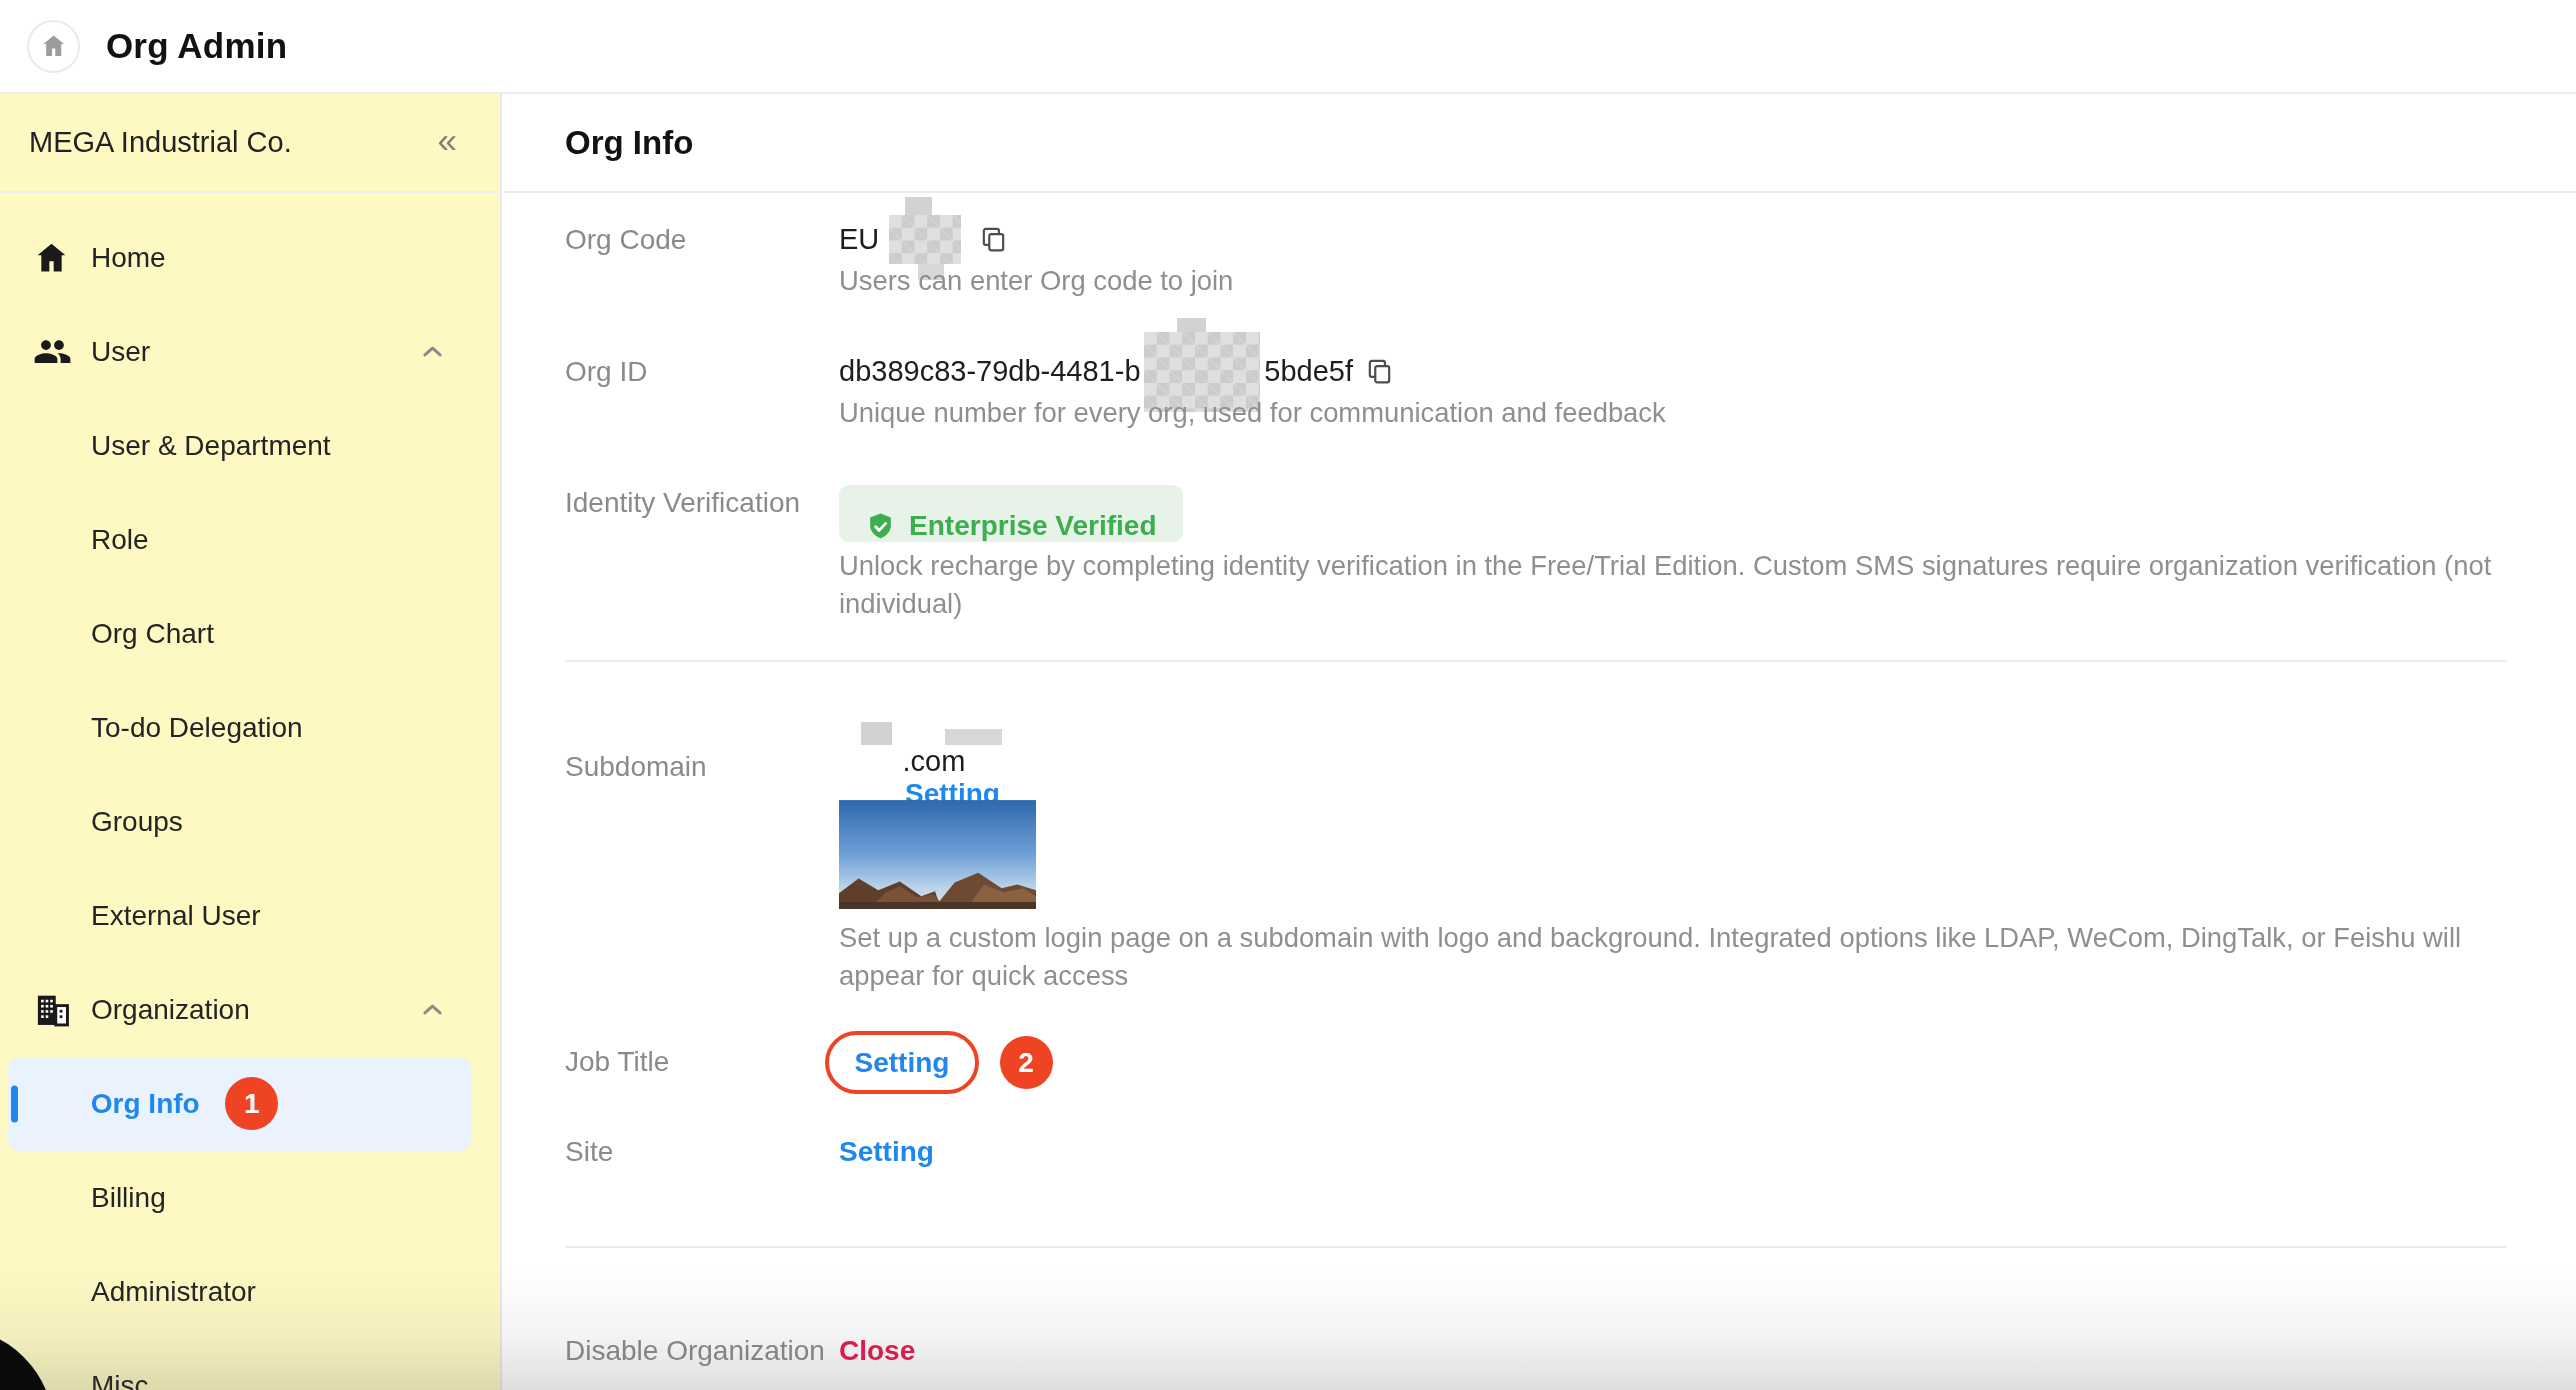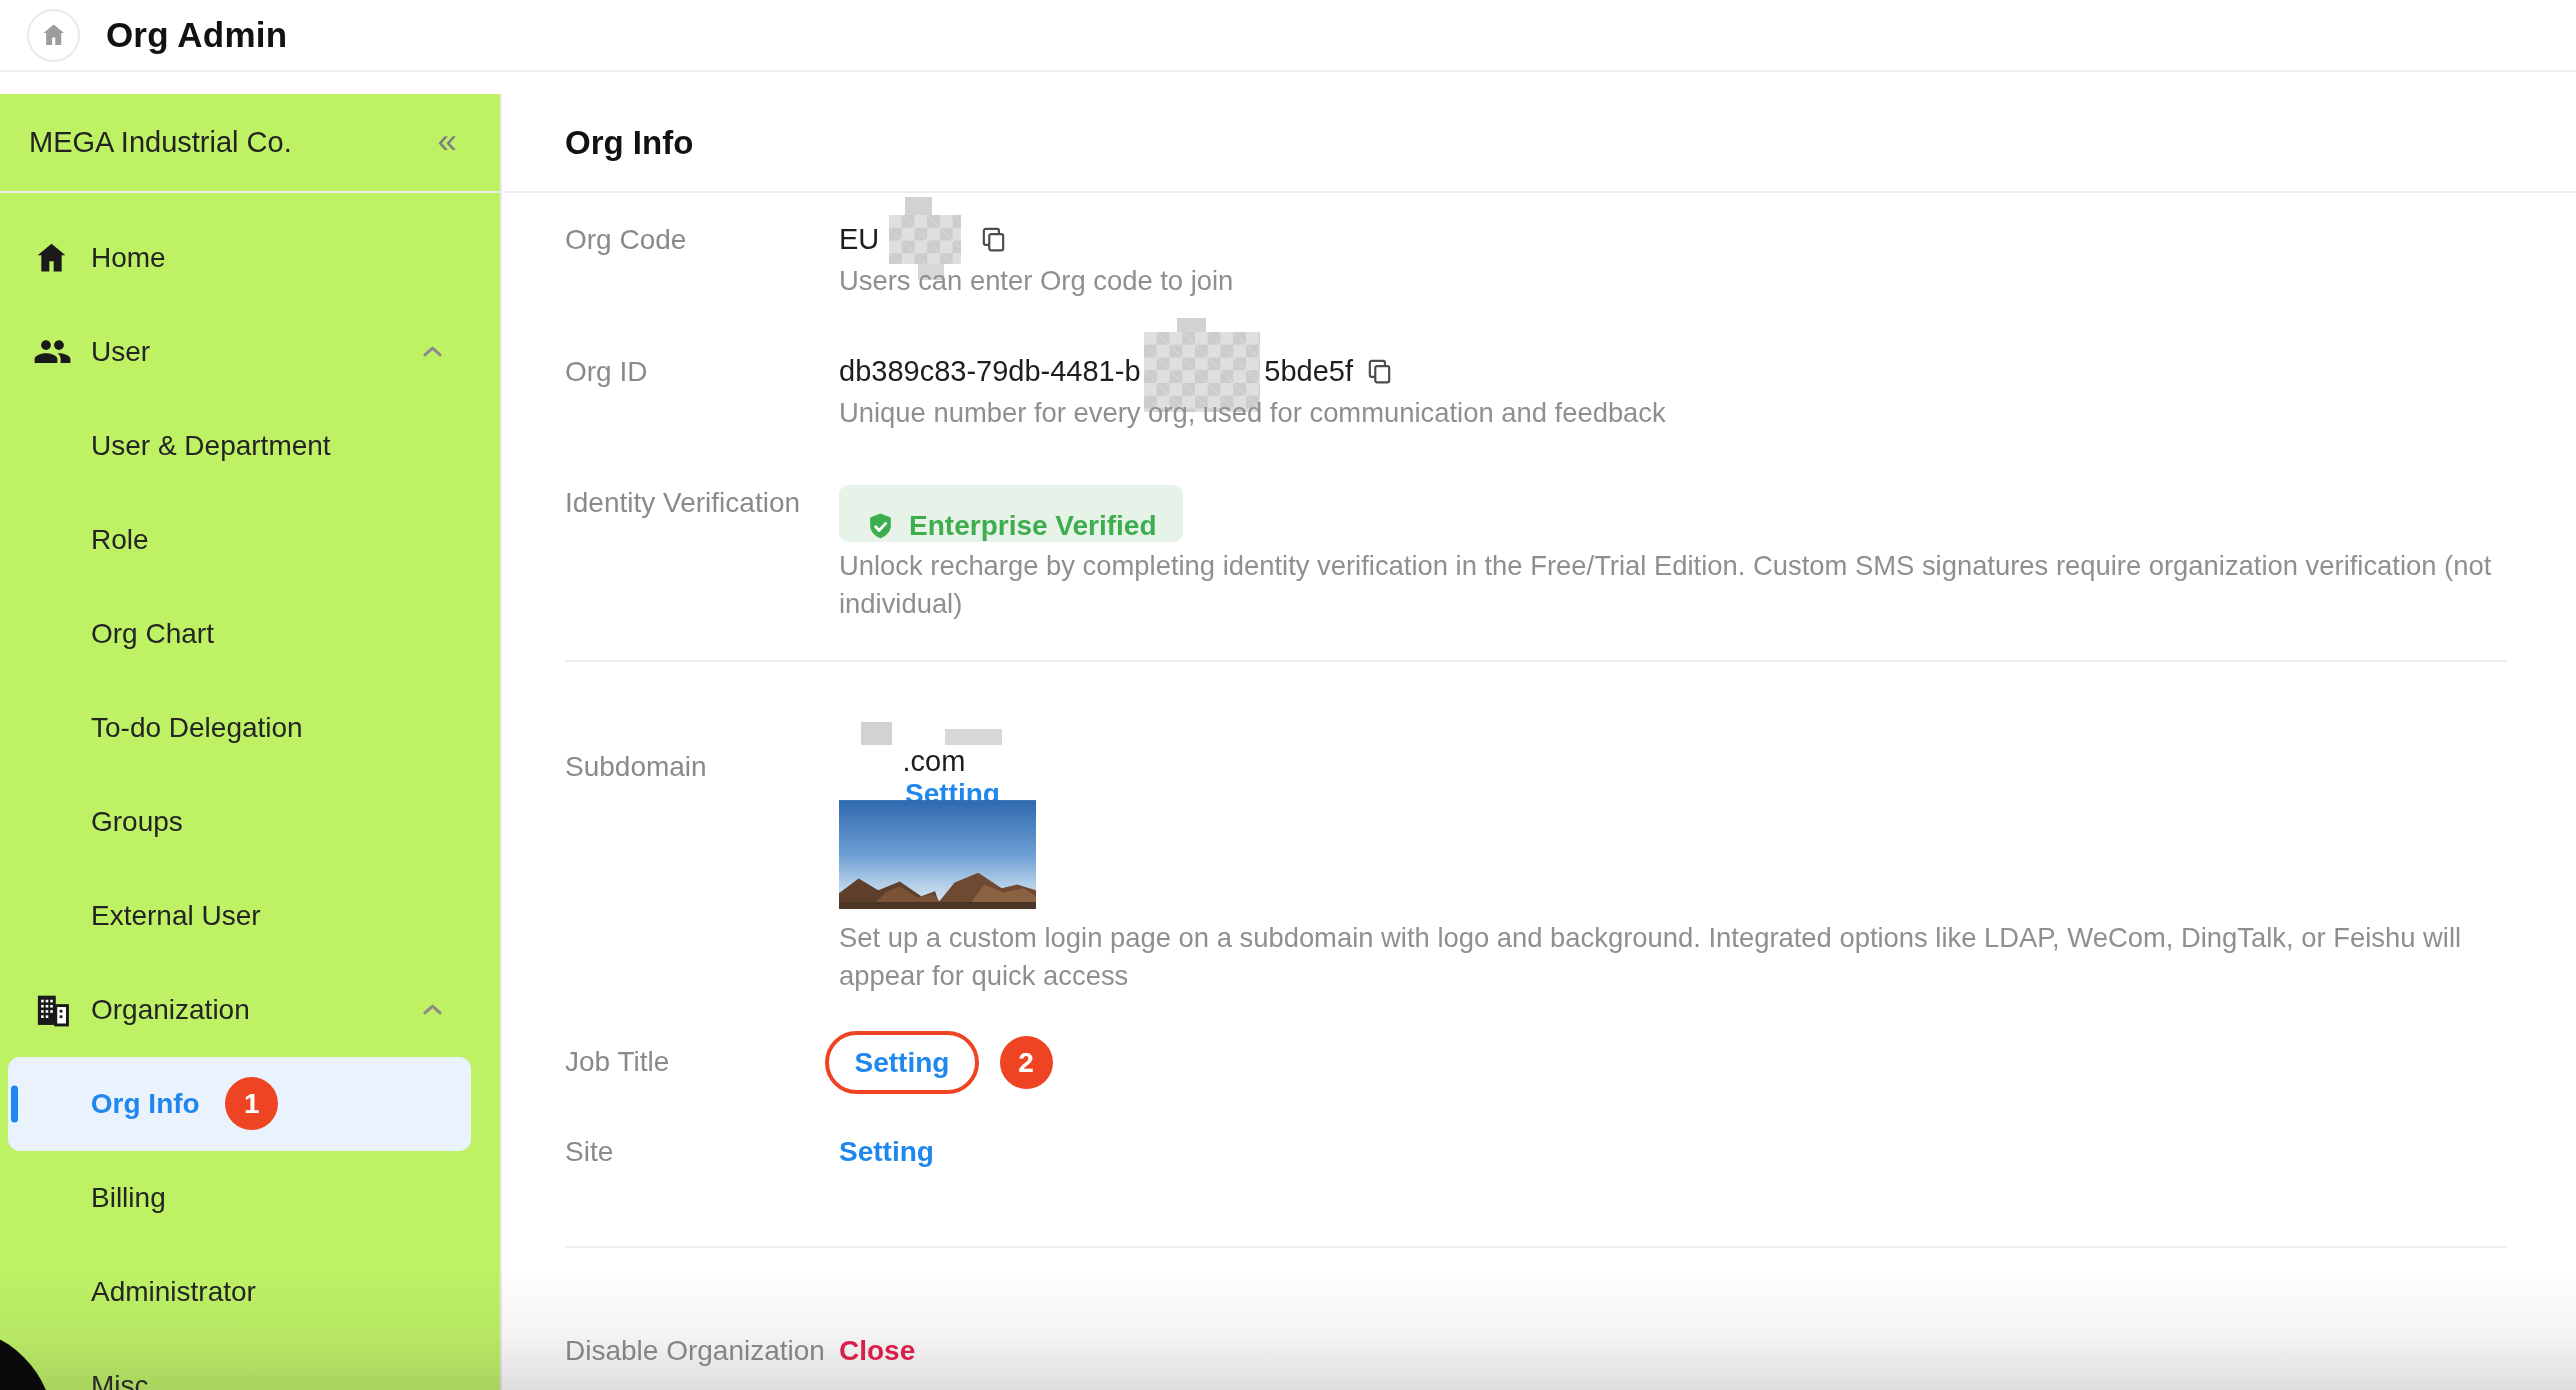--- a/index.html
+++ b/index.html
@@ -5,28 +5,28 @@
   :root{
     --accent:#1f87ee; --badge-red:#ef4423; --close-red:#e8184a;
     --green:#3cae4e; --green-bg:#e7f3e8; --active-bg:#eaf2fd;
     --ink:#1d1d1d; --label:#8a8a8a; --desc:#8f8f8f; --line:#ececec;
   }
   *{margin:0;padding:0;box-sizing:border-box;}
   html,body{width:2576px;height:1391px;}
   body{font-family:"Liberation Sans",sans-serif;background:#fff;overflow:hidden;position:relative;}
 
   
-  .topbar{position:absolute;left:0;top:0;width:2576px;height:72px;background:#fff;
+  .topbar{position:absolute;left:0;top:0;width:2576px;height:94px;background:#fff;
     border-bottom:2px solid #eeeeee;display:flex;align-items:center;z-index:5;}
   .home-btn{width:53px;height:53px;border-radius:50%;border:2px solid #eaeaea;background:#fff;
     margin-left:27.4px;display:flex;align-items:center;justify-content:center;cursor:pointer;}
   .topbar h1{font-size:35px;font-weight:700;color:#121212;margin-left:25.5px;letter-spacing:0.2px;}
 
   
-  .sidebar{position:absolute;left:0;top:94px;width:502px;height:1297px;background:#bef264;
+  .sidebar{position:absolute;left:0;top:94px;width:502px;height:1297px;background:#fef9c3;
     border-right:2px solid #e9e9e9;overflow:hidden;z-index:2;}
   .side-head{height:99px;border-bottom:2px solid #ededed;display:flex;align-items:center;padding:0 43px 0 29px;}
   .org-name{font-size:29px;color:#222;}
   .collapse{margin-left:auto;font-size:35px;color:#7f7f7f;line-height:1;cursor:pointer;padding-bottom:5.9px;}
   .menu{padding-top:17.6px;display:flex;flex-direction:column;}
   .mi{height:94px;display:flex;align-items:center;padding-left:33px;font-size:28px;color:#242424;cursor:pointer;position:relative;}
   .mi .ico{width:58px;display:flex;align-items:center;}
   .mi.sub{padding-left:91px;}
   .mi .chev{margin-left:auto;margin-right:51px;display:flex;align-items:center;}
   .mi.active{margin:0 29px 0 7.8px;background:var(--active-bg);border-radius:11.8px;padding-left:83px;}

